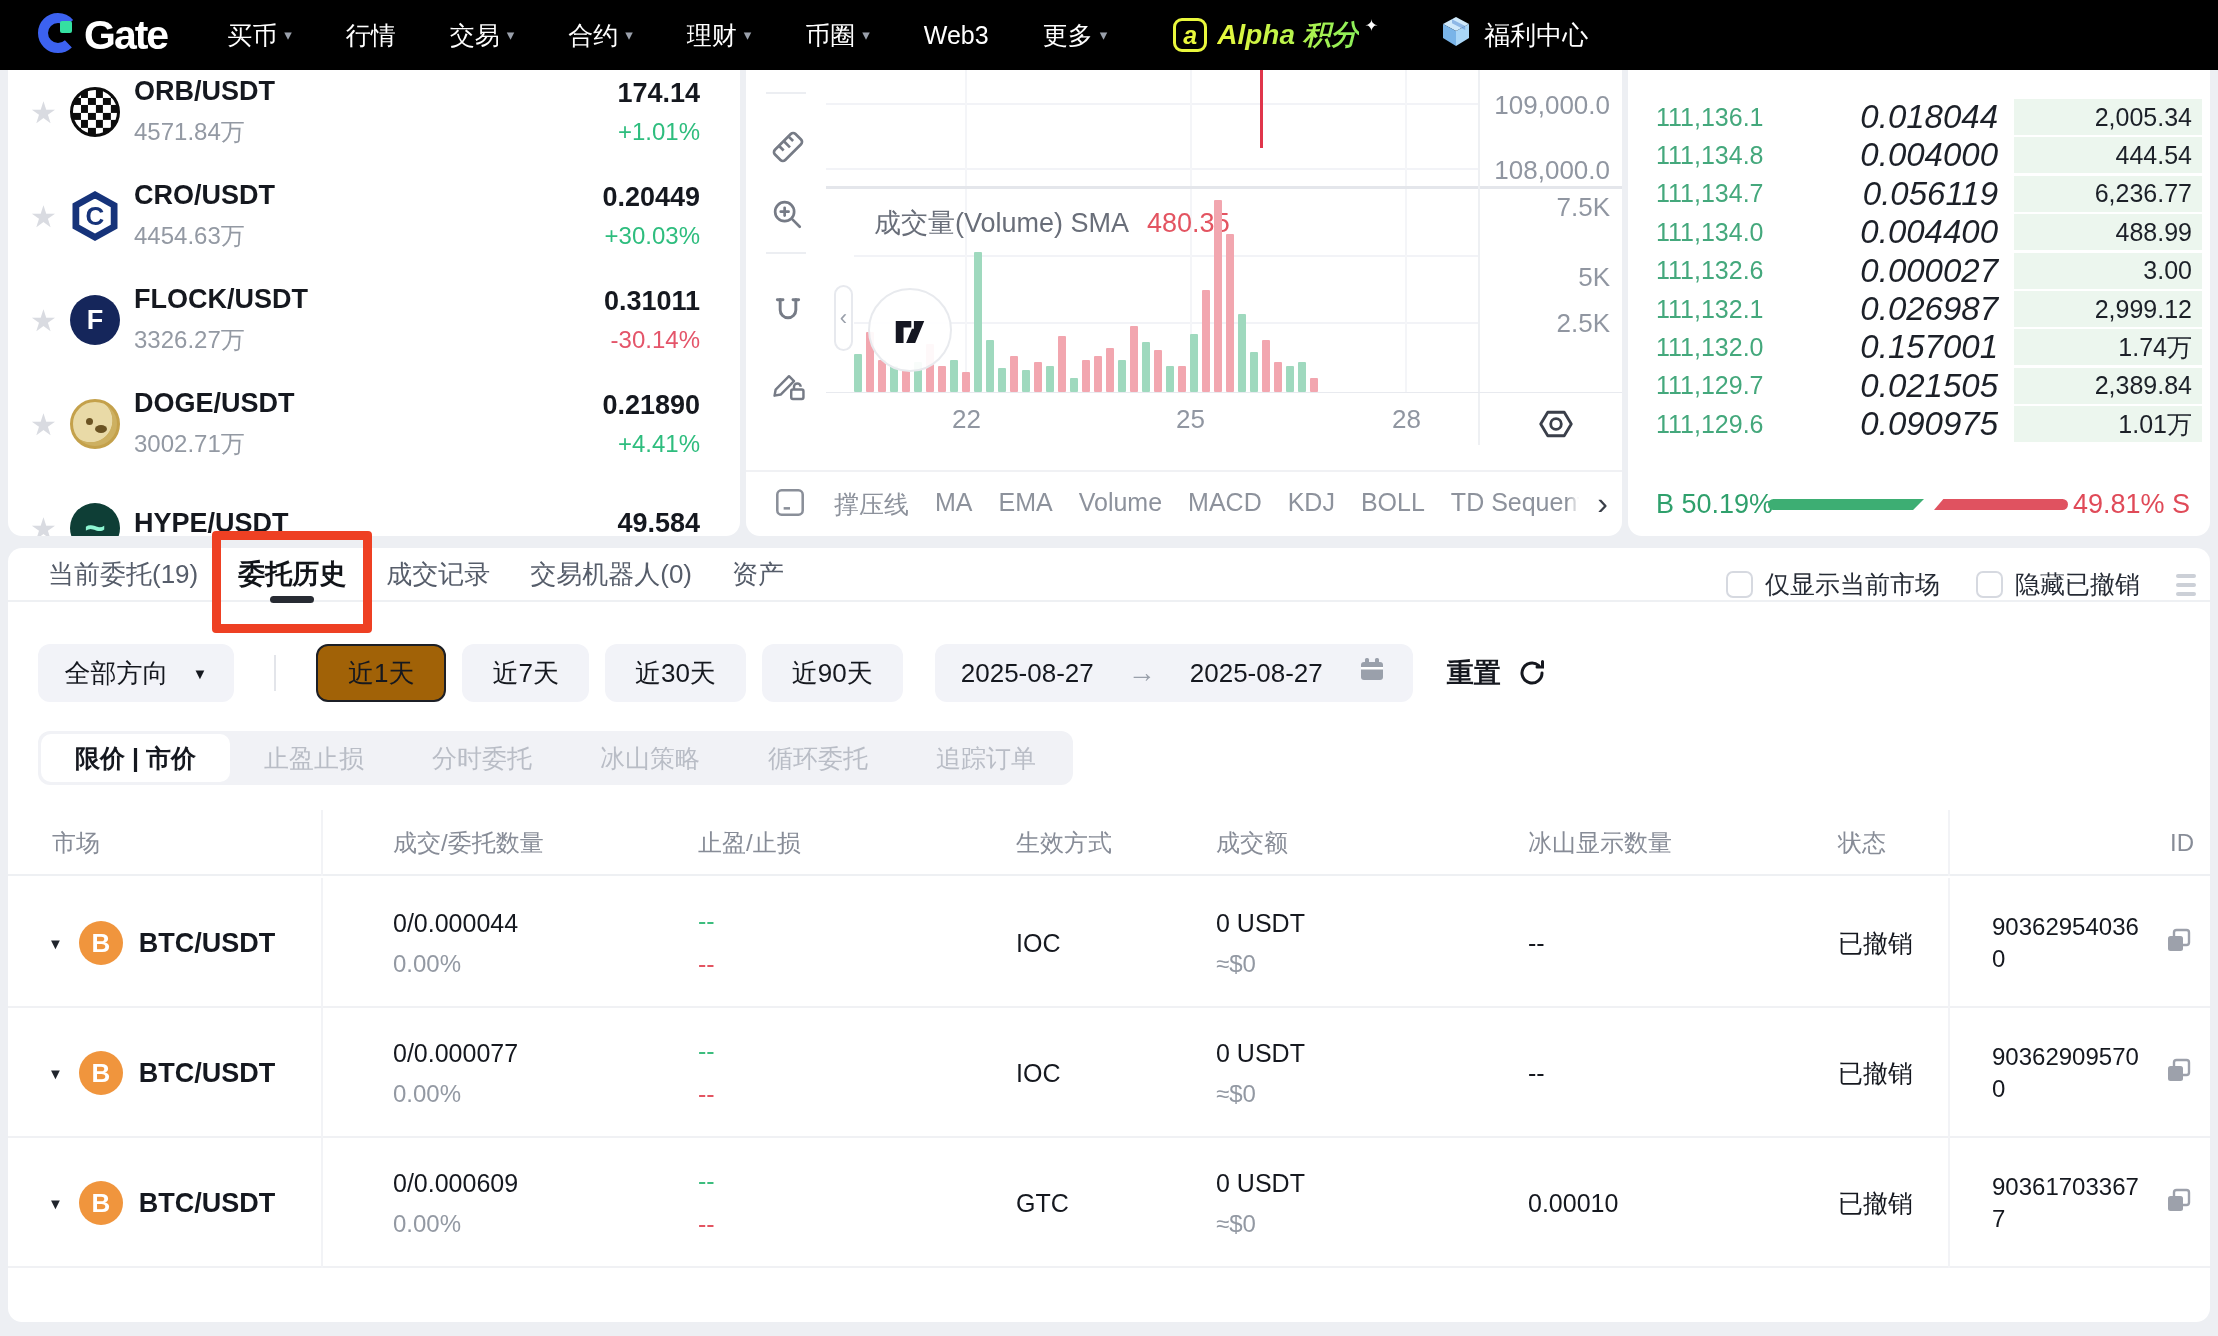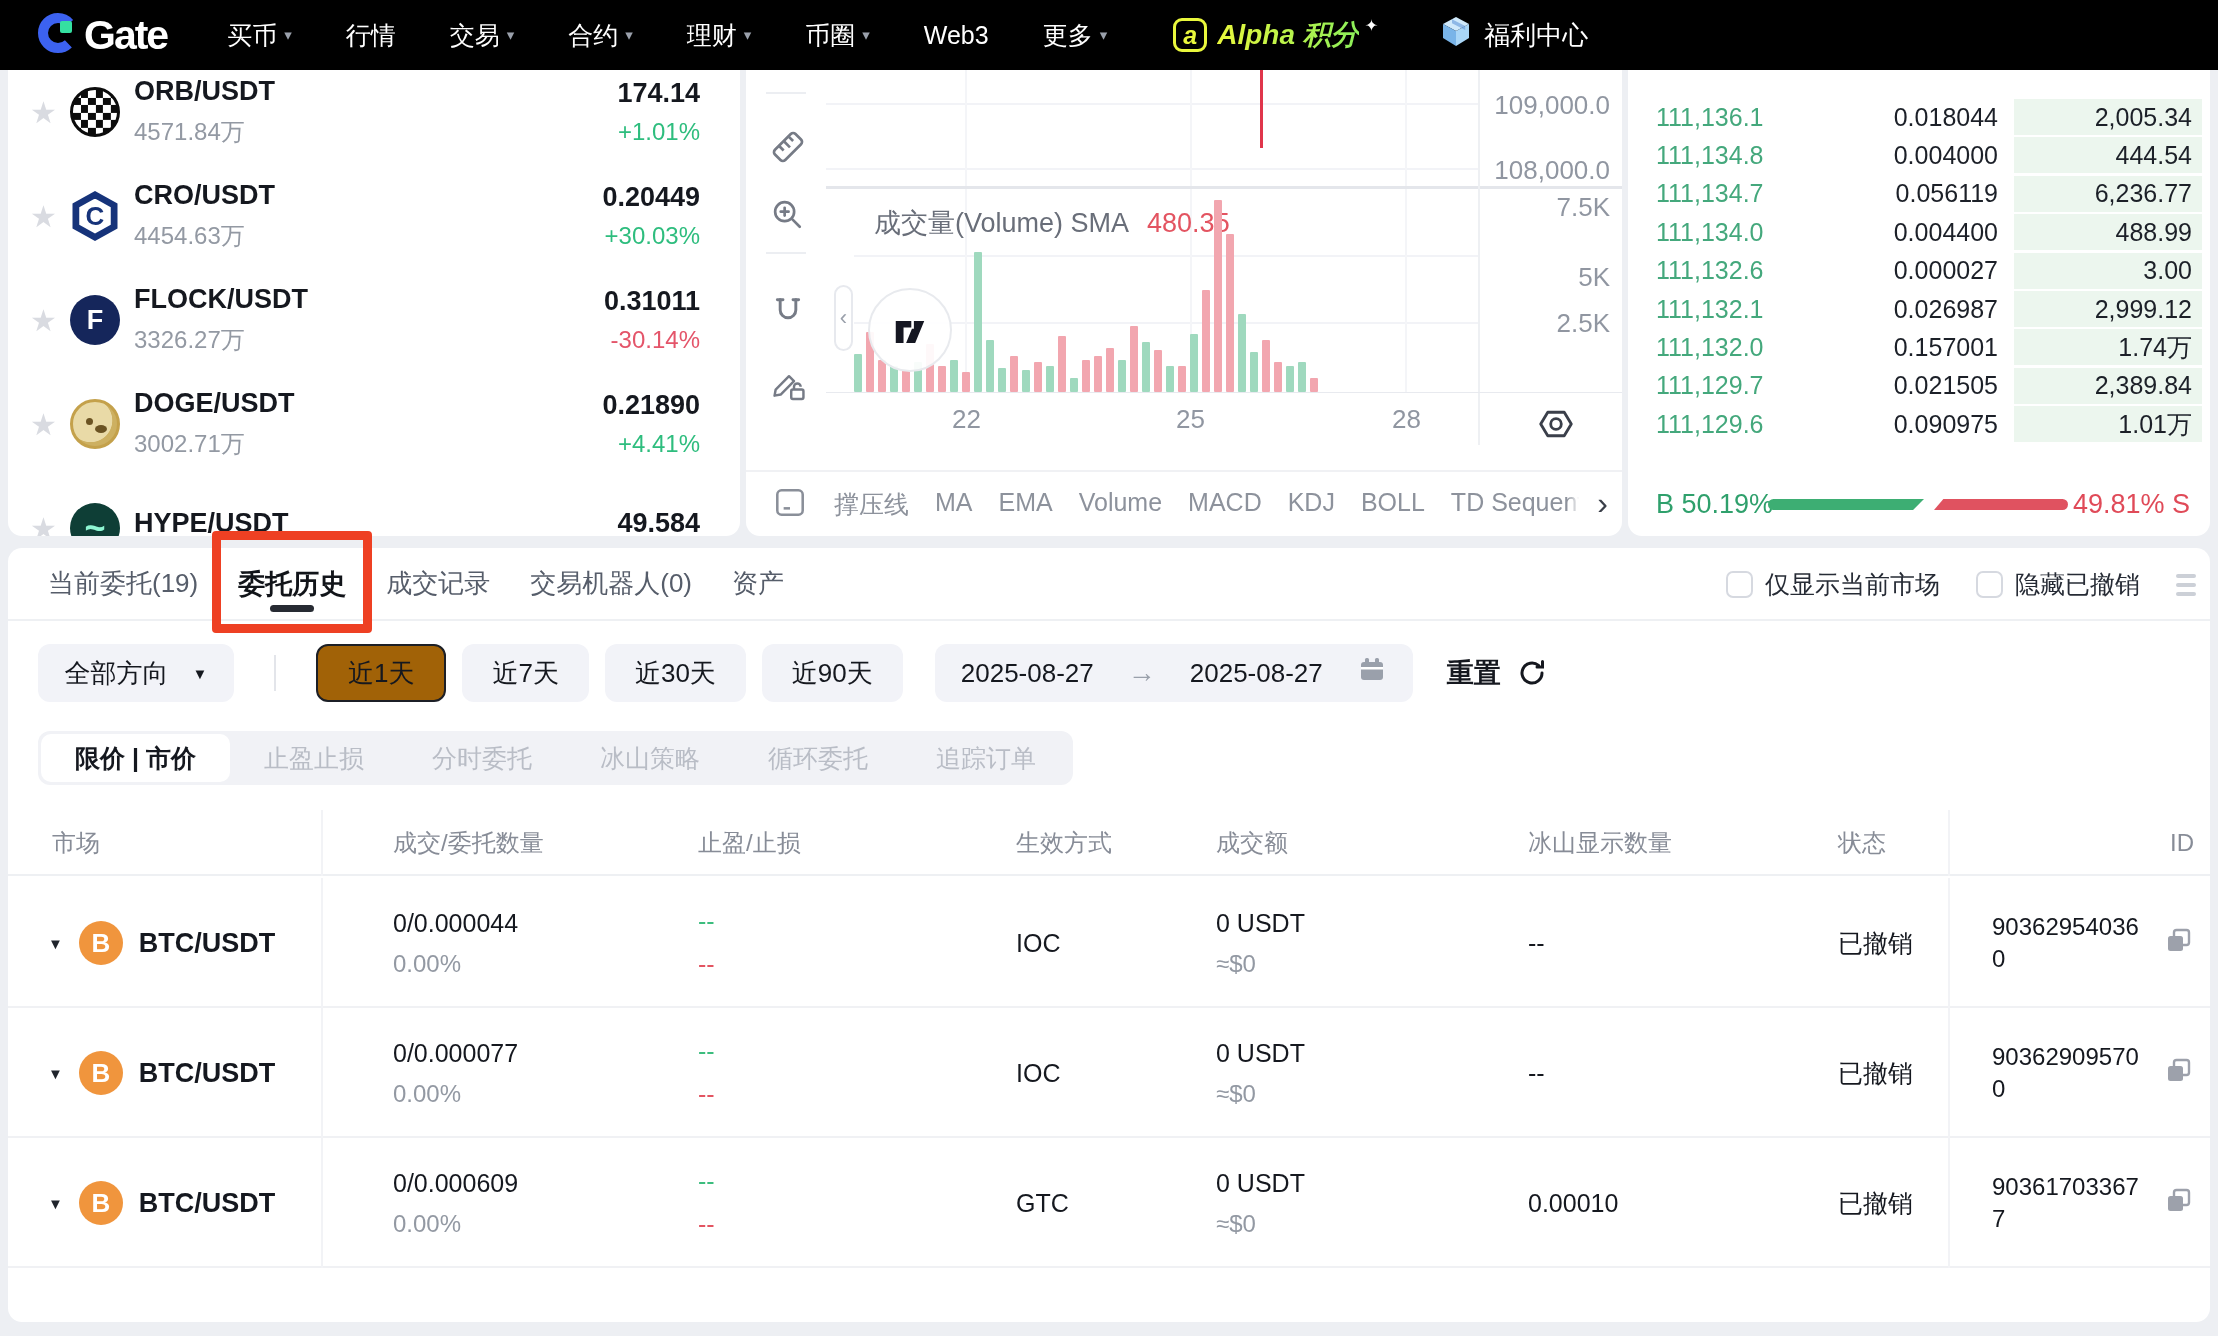--- a/index.html
+++ b/index.html
@@ -66,32 +66,32 @@
   .x-tick { position:absolute; top:334px; font-size:26px; color:#9096a1; }
   .gear { position:absolute; left:790px; top:334px; cursor:pointer; }
   .ind-bar { position:absolute; left:0; bottom:0; width:876px; height:66px; border-top:2px solid #f0f1f4; display:flex; align-items:center; padding-left:26px; gap:26px; }
   .ind-item { font-size:25px; color:#8d929c; white-space:nowrap; cursor:pointer; }
   .ind-chevron { position:absolute; right:14px; bottom:14px; font-size:32px; color:#3a3f49; background:linear-gradient(90deg,rgba(255,255,255,0),#fff 30%); padding-left:30px; cursor:pointer; }
 
   
   .orderbook { left:1628px; top:70px; width:582px; height:466px; border-radius:0 0 14px 14px; overflow:hidden; }
   .ob-row { position:absolute; left:0; width:582px; height:38px; display:flex; align-items:center; cursor:pointer; }
   .ob-price { position:absolute; left:28px; font-size:25px; color:#44a87c; }
-  .ob-amt { position:absolute; right:212px; font-size:25px; color:#1c2028; }
+  .ob-amt { position:absolute; right:212px; font-size:33px; color:#1c2028;font-style:italic; }
   .ob-cum { position:absolute; left:386px; right:8px; height:36px; background:#ecf6ee; display:flex; align-items:center; justify-content:flex-end; padding-right:10px; font-size:25px; color:#1c2028; }
   .ob-bs { position:absolute; left:0; bottom:14px; width:582px; height:36px; display:flex; align-items:center; }
   .bs-buy { position:absolute; left:28px; font-size:27px; color:#2fa06c; font-weight:500; }
   .bs-sell { position:absolute; right:20px; font-size:27px; color:#e04a58; font-weight:500; }
   .bs-track { position:absolute; left:140px; width:300px; height:11px; top:13px; }
   .bs-g { position:absolute; left:0; top:0; width:156px; height:11px; background:#3dae73; border-radius:6px 0 0 6px; clip-path:polygon(0 0,100% 0,93% 100%,0 100%); }
   .bs-r { position:absolute; right:0; top:0; width:134px; height:11px; background:#e05260; border-radius:0 6px 6px 0; clip-path:polygon(7% 0,100% 0,100% 100%,0 100%); }
 
   
   .orders { left:8px; top:548px; width:2202px; height:774px; border-radius:14px; overflow:hidden; }
-  .tabs-row { position:absolute; left:0; top:0; width:2202px; height:73px; border-bottom:2px solid #eef0f3; display:flex; align-items:center; padding-left:40px; gap:40px; }
+  .tabs-row { position:absolute; left:0; top:0; width:2202px; height:54px; border-bottom:2px solid #eef0f3; display:flex; align-items:center; padding-left:40px; gap:40px; }
   .tab { position:relative; font-size:26px; color:#565d6a; height:73px; display:flex; align-items:center; cursor:pointer; }
   .tab.active { color:#111419; font-weight:800; font-size:27px; }
   .tab.active::after { content:""; position:absolute; bottom:8px; left:50%; transform:translateX(-50%); width:44px; height:7px; border-radius:4px; background:#272b33; }
   .tabs-right { position:absolute; right:14px; top:0; height:73px; display:flex; align-items:center; gap:36px; }
   .chk { display:flex; align-items:center; gap:12px; font-size:25px; color:#262b35; cursor:pointer; }
   .chk-box { width:27px; height:27px; border:2px solid #d6d9e0; border-radius:7px; background:#fff; }
   .burger { display:flex; flex-direction:column; gap:5px; cursor:pointer; }
   .burger i { width:20px; height:4px; border-radius:2px; background:#ccd0d7; }
 
   .filter-row { position:absolute; left:0; top:96px; width:2202px; height:58px; display:flex; align-items:center; padding-left:30px; }

